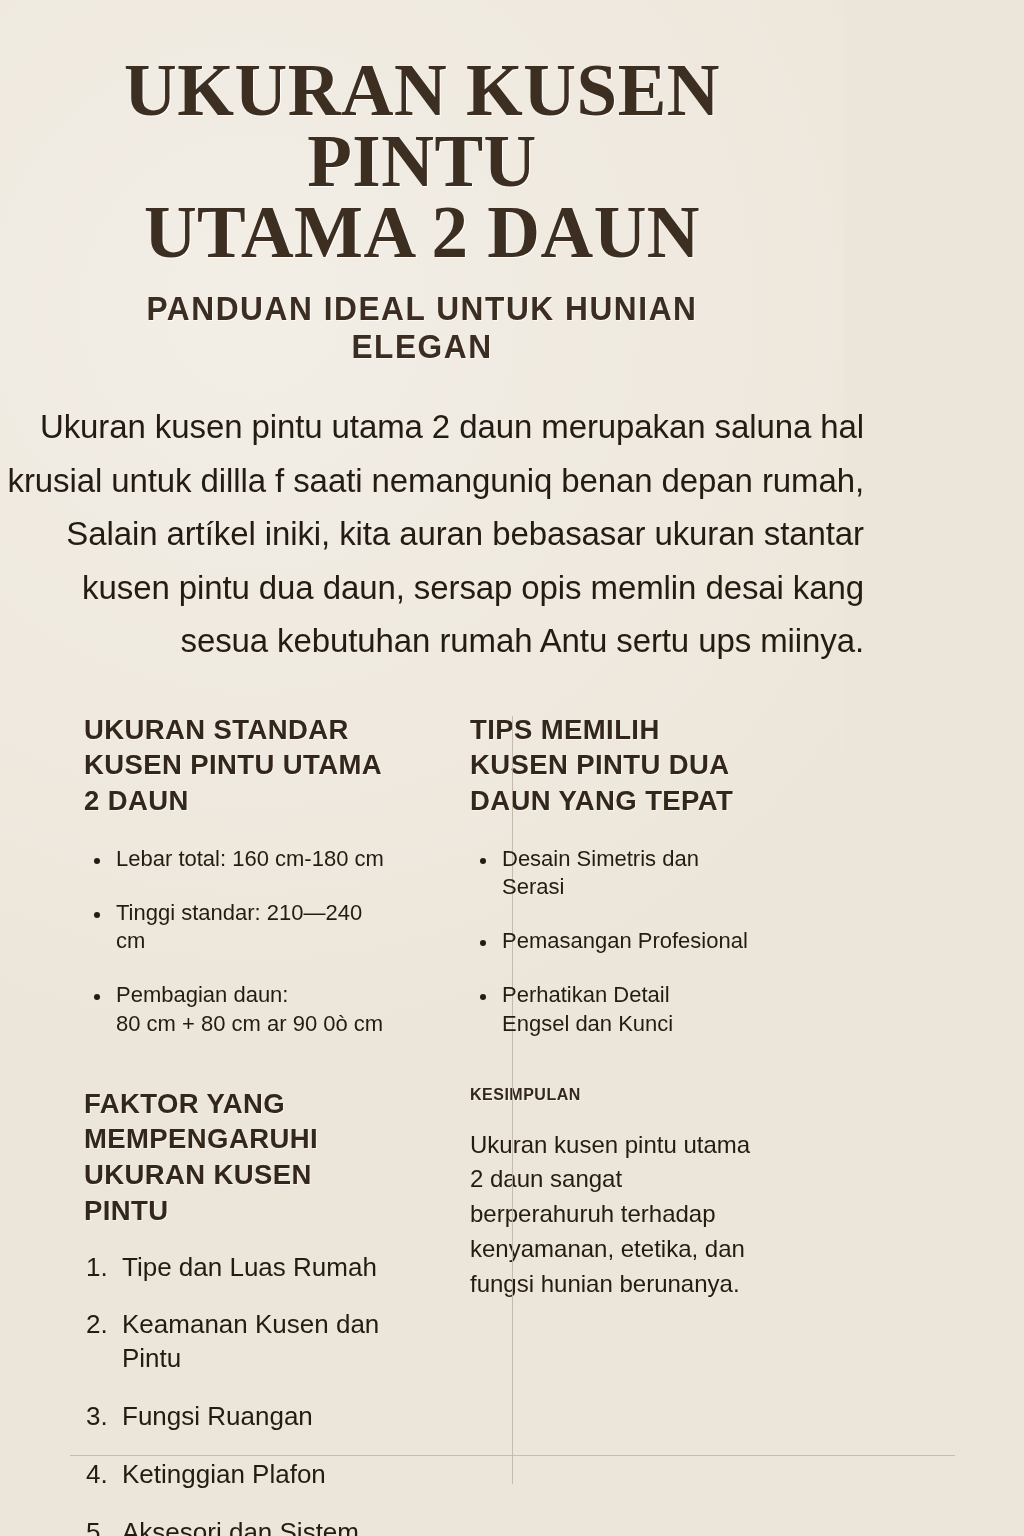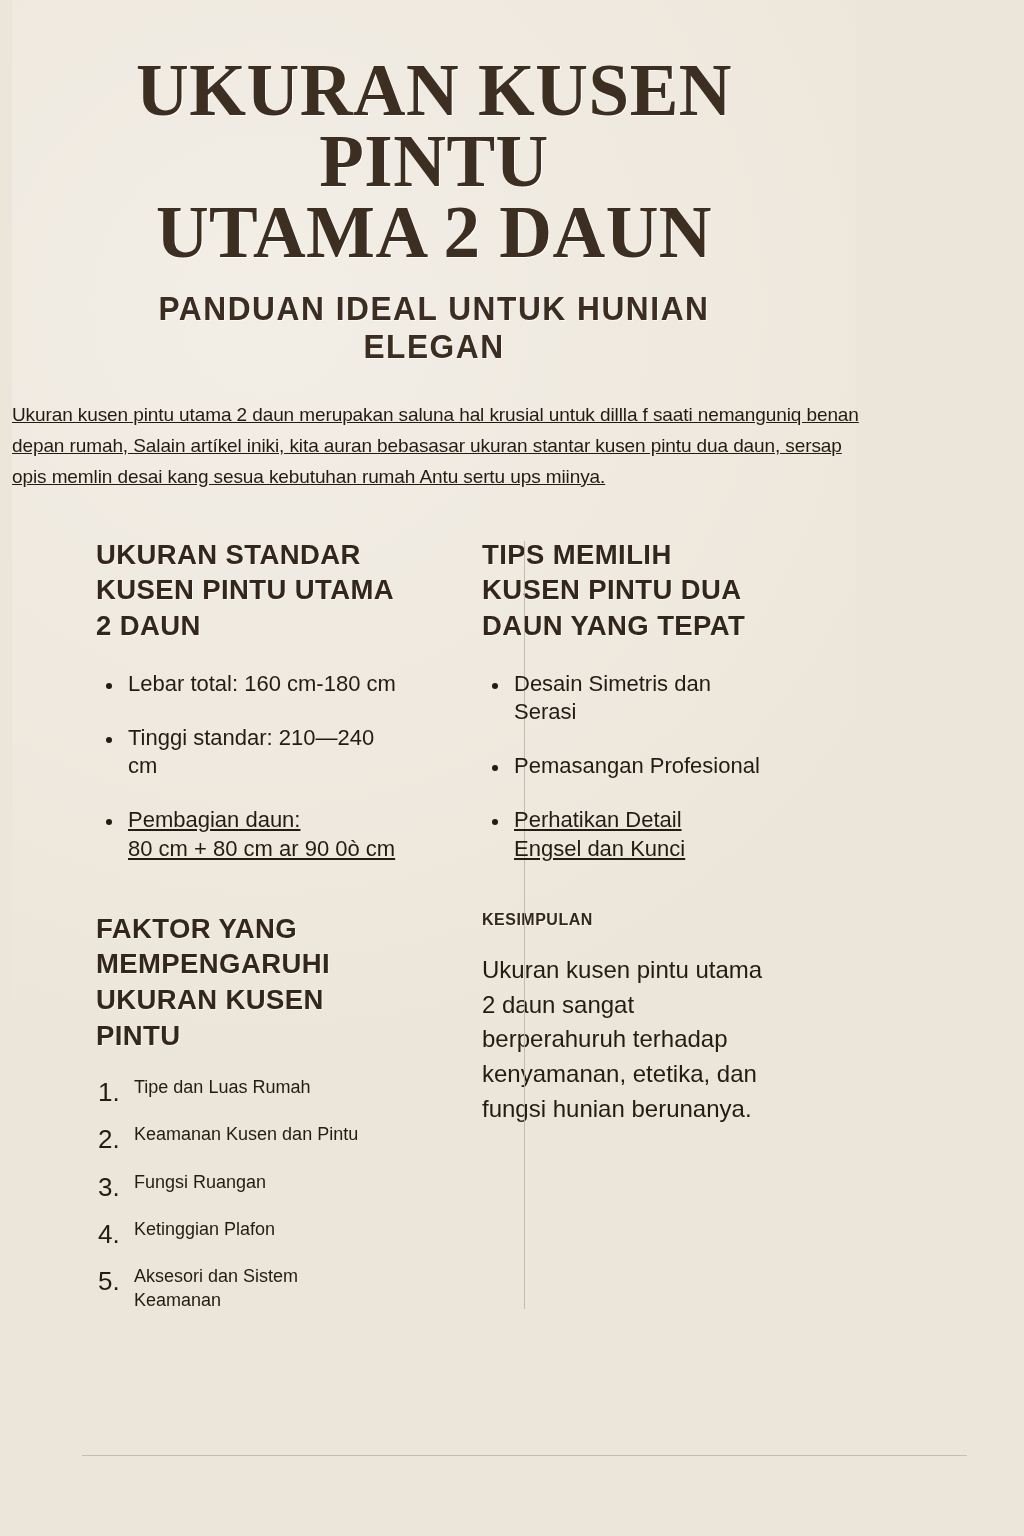--- a/index.html
+++ b/index.html
@@ -17,21 +17,20 @@
     position: relative;
   }
   .page {
     position: relative;
     width: 844px;
     height: 1536px;
     box-sizing: border-box;
     background:
       radial-gradient(circle at 30% 20%, rgba(255,255,255,0.35), rgba(255,255,255,0) 60%),
       #ece5d9;
-    margin-left: 12px;
   }
 
   
   .header {
     padding: 56px 60px 0 60px;
     text-align: center;
   }
   .title {
     font-family: "Liberation Serif", "DejaVu Serif", serif;
     font-weight: 700;
@@ -53,26 +52,25 @@
     letter-spacing: 1.6px;
     color: #3b2d21;
     transform: scaleX(0.96);
     text-shadow: 1px 1px 0 rgba(255,255,255,0.7);
   }
 
   
   .intro {
     margin: 34px auto 0 auto;
     width: 864px;
-    text-align: left;
-    font-size: 19px;
+    text-align: right;
+    font-size: 33px;
     line-height: 1.62;
     color: #241b13;
     letter-spacing: -0.1px;
-    text-decoration: underline;
   }
 
   
   .columns {
     position: relative;
     display: flex;
     margin-top: 44px;
     padding: 0 84px;
     box-sizing: border-box;
     align-items: flex-start;
@@ -113,21 +111,21 @@
     padding: 0;
   }
   ul.bullets li {
     position: relative;
     padding-left: 32px;
     font-size: 22px;
     line-height: 1.28;
     margin-bottom: 26px;
     color: #241b13;
   }
-  ul.bullets li:last-child { margin-bottom: 0; text-decoration: underline; }
+  ul.bullets li:last-child { margin-bottom: 0; }
   ul.bullets li::before {
     content: "";
     position: absolute;
     left: 10px;
     top: 13px;
     width: 6px;
     height: 6px;
     border-radius: 50%;
     background: #241b13;
   }
@@ -138,21 +136,21 @@
   ol.numbered {
     list-style: none;
     margin: 0;
     padding: 0;
     counter-reset: item;
   }
   ol.numbered li {
     counter-increment: item;
     position: relative;
     padding-left: 38px;
-    font-size: 18px;
+    font-size: 26px;
     line-height: 1.3;
     margin-bottom: 24px;
     color: #241b13;
   }
   ol.numbered li:last-child { margin-bottom: 0; }
   ol.numbered li::before {
     content: counter(item) ".";
     position: absolute;
     left: 2px;
     top: 0;

